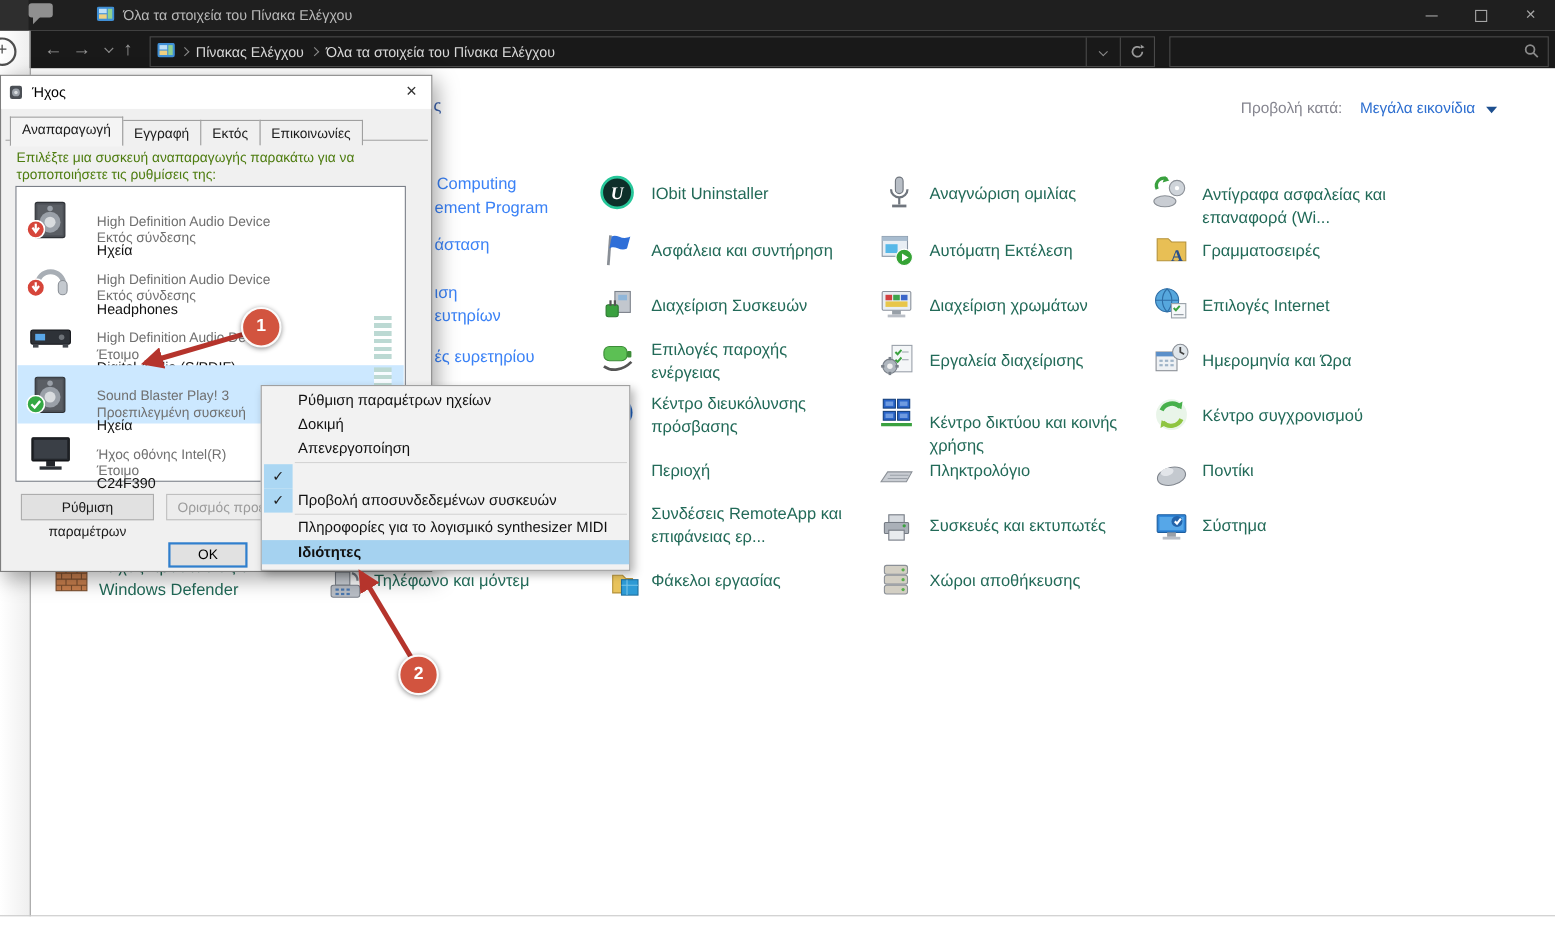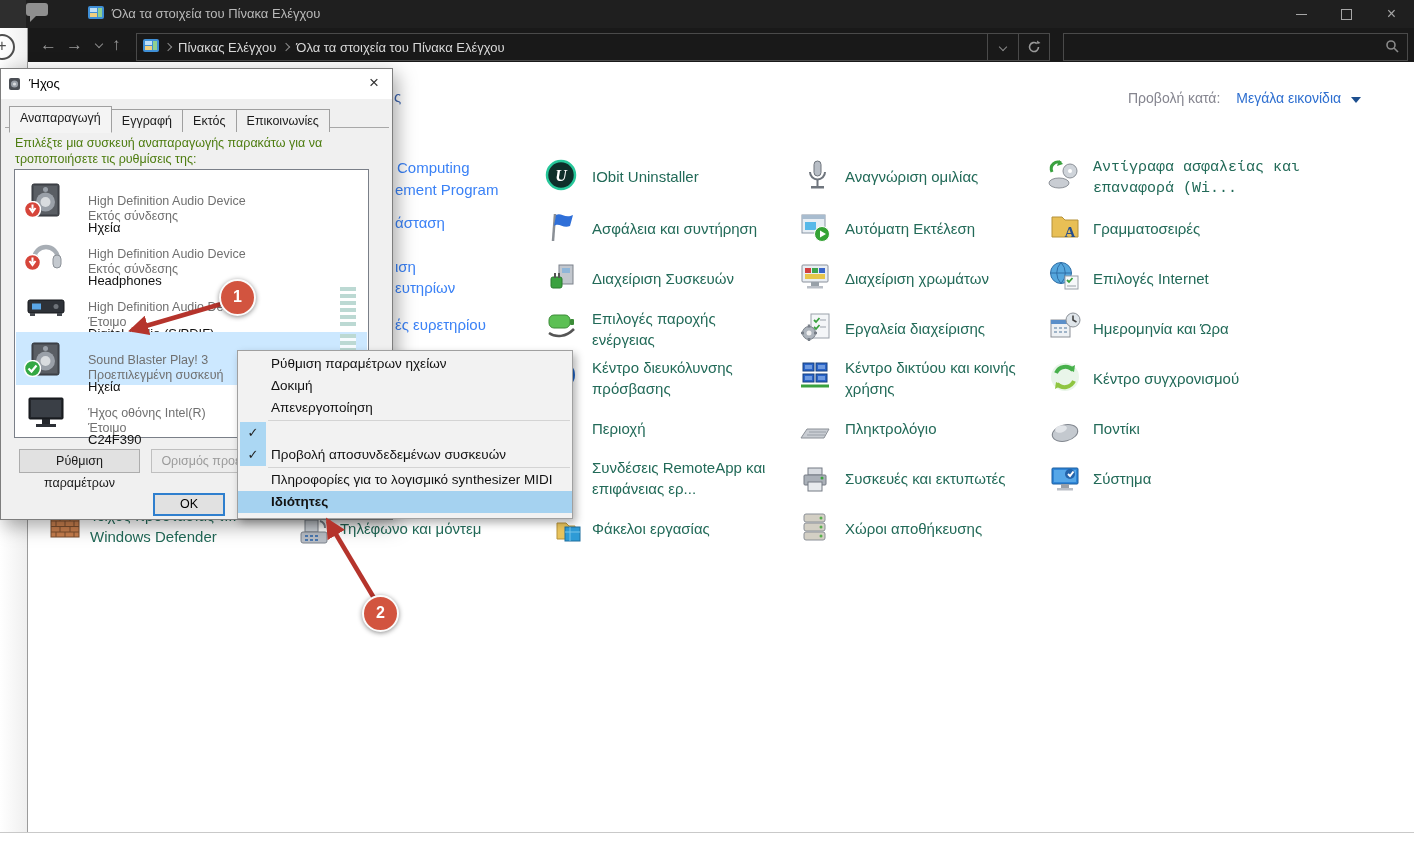--- a/index.html
+++ b/index.html
@@ -271,21 +271,21 @@
             <rect x="18" y="16" width="11" height="8"></rect>
           </g>
           <g fill="#6f9be0">
             <rect x="7" y="7" width="7" height="4"></rect>
             <rect x="20" y="7" width="7" height="4"></rect>
             <rect x="7" y="18" width="7" height="4"></rect>
             <rect x="20" y="18" width="7" height="4"></rect>
           </g>
           <path d="M3 28 H31" stroke="#3aa13f" stroke-width="3"></path>
         </svg></span>
-      <div class="cp-label" style="left: 845px; top: 357px;">
+      <div class="cp-label" style="left: 845px; top: 374px;">
         <div>Κέντρο δικτύου και κοινής</div>
         <div>χρήσης</div>
       </div>
       <span class="cp-icon" style="left: 798px; top: 414px;"><svg width="34" height="34">
           <polygon points="9,15 31,15 26,24 3,24" fill="#c9cdd3" stroke="#8b9097"></polygon>
           <line x1="11" y1="18" x2="28" y2="18" stroke="#9aa0a8"></line>
           <line x1="9" y1="21" x2="27" y2="21" stroke="#9aa0a8"></line>
         </svg></span>
       <div class="cp-label" style="left: 845px; top: 418px;">
         <div>Πληκτρολόγιο</div>
@@ -314,21 +314,21 @@
       <div class="cp-label" style="left: 845px; top: 518px;">
         <div>Χώροι αποθήκευσης</div>
       </div>
       <span class="cp-icon" style="left: 1046px; top: 158px;"><svg width="34" height="34">
           <ellipse cx="13" cy="25" rx="10" ry="5" fill="#c9cdd3" stroke="#8b9097"></ellipse>
           <circle cx="24" cy="13" r="7" fill="#cfd4da" stroke="#8b9097"></circle>
           <circle cx="24" cy="13" r="2" fill="#fff"></circle>
           <path d="M6 14 C3 7,10 2,15 5" stroke="#3aa13f" stroke-width="3" fill="none"></path>
           <path d="M13 2 L17 6 L11 8 Z" fill="#3aa13f"></path>
         </svg></span>
-      <div class="cp-label" style="left: 1093px; top: 157px; font-family: Liberation Mono, monospace;">
+      <div class="cp-label" style="left: 1093px; top: 167px;">
         <div>Αντίγραφα ασφαλείας και</div>
         <div>επαναφορά (Wi...</div>
       </div>
       <span class="cp-icon" style="left: 1048px; top: 210px;"><svg width="34" height="34">
           <path d="M4 7 h10 l3 3 h13 v17 h-26 z" fill="#e8bf55" stroke="#b5923a"></path>
           <text x="22" y="27" font-size="15" font-weight="bold" fill="#274e8d" text-anchor="middle" font-family="Liberation Serif,serif">A</text>
         </svg></span>
       <div class="cp-label" style="left: 1093px; top: 218px;">
         <div>Γραμματοσειρές</div>
       </div>

